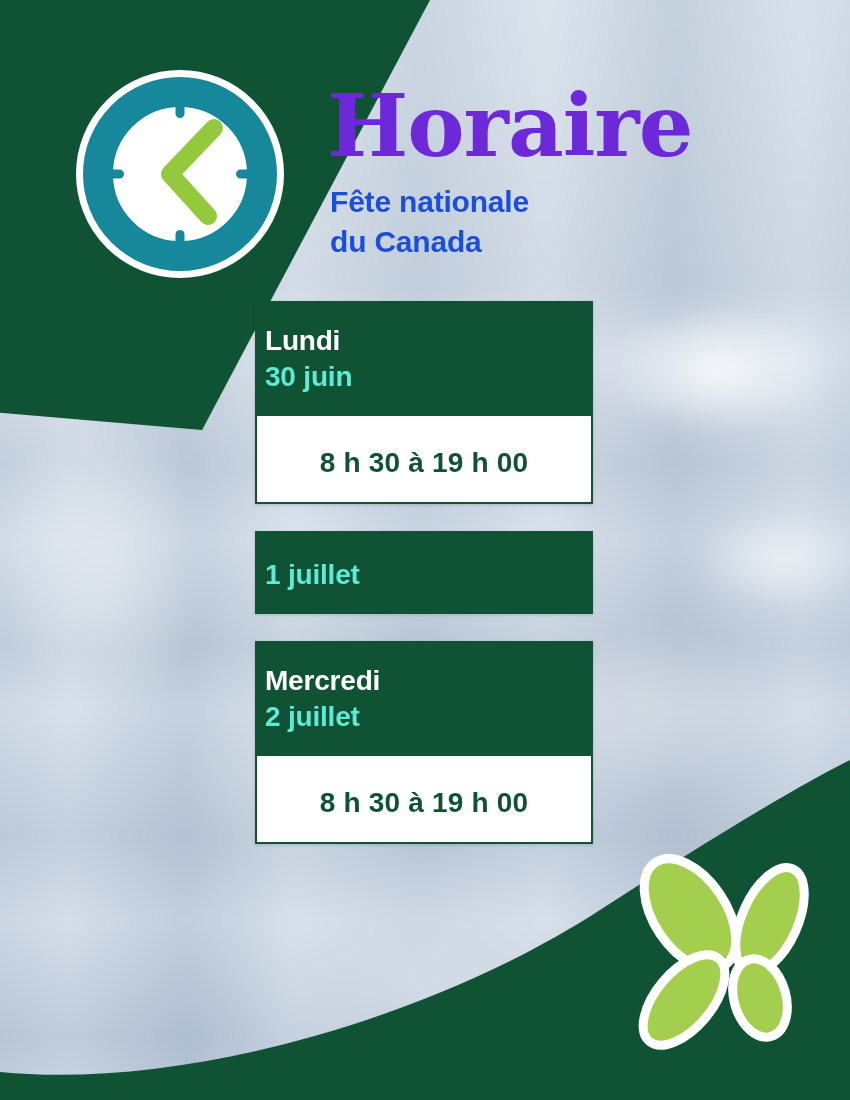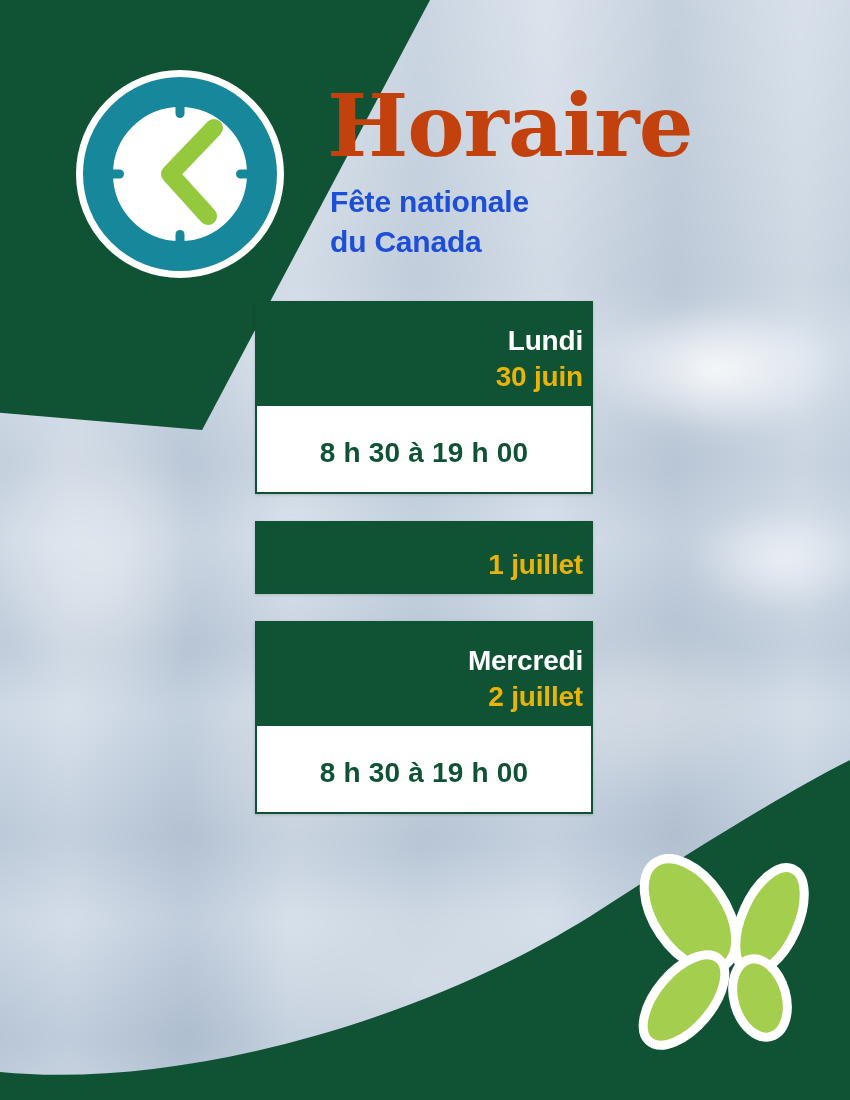--- a/index.html
+++ b/index.html
@@ -95,21 +95,21 @@
   .header-text {
     position: absolute;
     left: 327px; top: 84px;
     width: 420px;
   }
   .title {
     font-family: "DejaVu Serif", "Liberation Serif", serif;
     font-weight: 700;
     font-size: 86px;
     line-height: 0.98;
-    color: #c2410c;
+    color: #6d28d9;
     letter-spacing: -1px;
     margin: 0;
   }
   .subtitle {
     margin: 14px 0 0 3px;
     font-family: "Liberation Sans", sans-serif;
     font-weight: 700;
     font-size: 30px;
     line-height: 1.33;
     color: #1d4ed8;
@@ -123,37 +123,37 @@
     top: 301px;
     width: 338px;
   }
   .card {
     margin-bottom: 27px;
     box-shadow: 0 1px 3px rgba(20,40,30,.18);
   }
   .card:last-child { margin-bottom: 12px; }
   .card-head {
     background: #0f5234;
-    padding: 24px 10px 12px;
-    text-align: right;
+    padding: 24px 10px 22px;
+    text-align: left;
   }
   .card-day {
     font-family: "Liberation Sans", sans-serif;
     font-weight: 700;
     font-size: 28px;
     line-height: 1.15;
     color: #ffffff;
     letter-spacing: -0.2px;
   }
   .card-date {
     font-family: "Liberation Sans", sans-serif;
     font-weight: 700;
     font-size: 28px;
     line-height: 1.25;
-    color: #eab308;
+    color: #5eead4;
     letter-spacing: -0.2px;
     margin-top: 2px;
   }
   .card-hours {
     background: #ffffff;
     border: 2px solid #0f5234;
     border-top: none;
     padding: 31px 8px 23px;
     text-align: center;
     font-family: "Liberation Sans", sans-serif;

